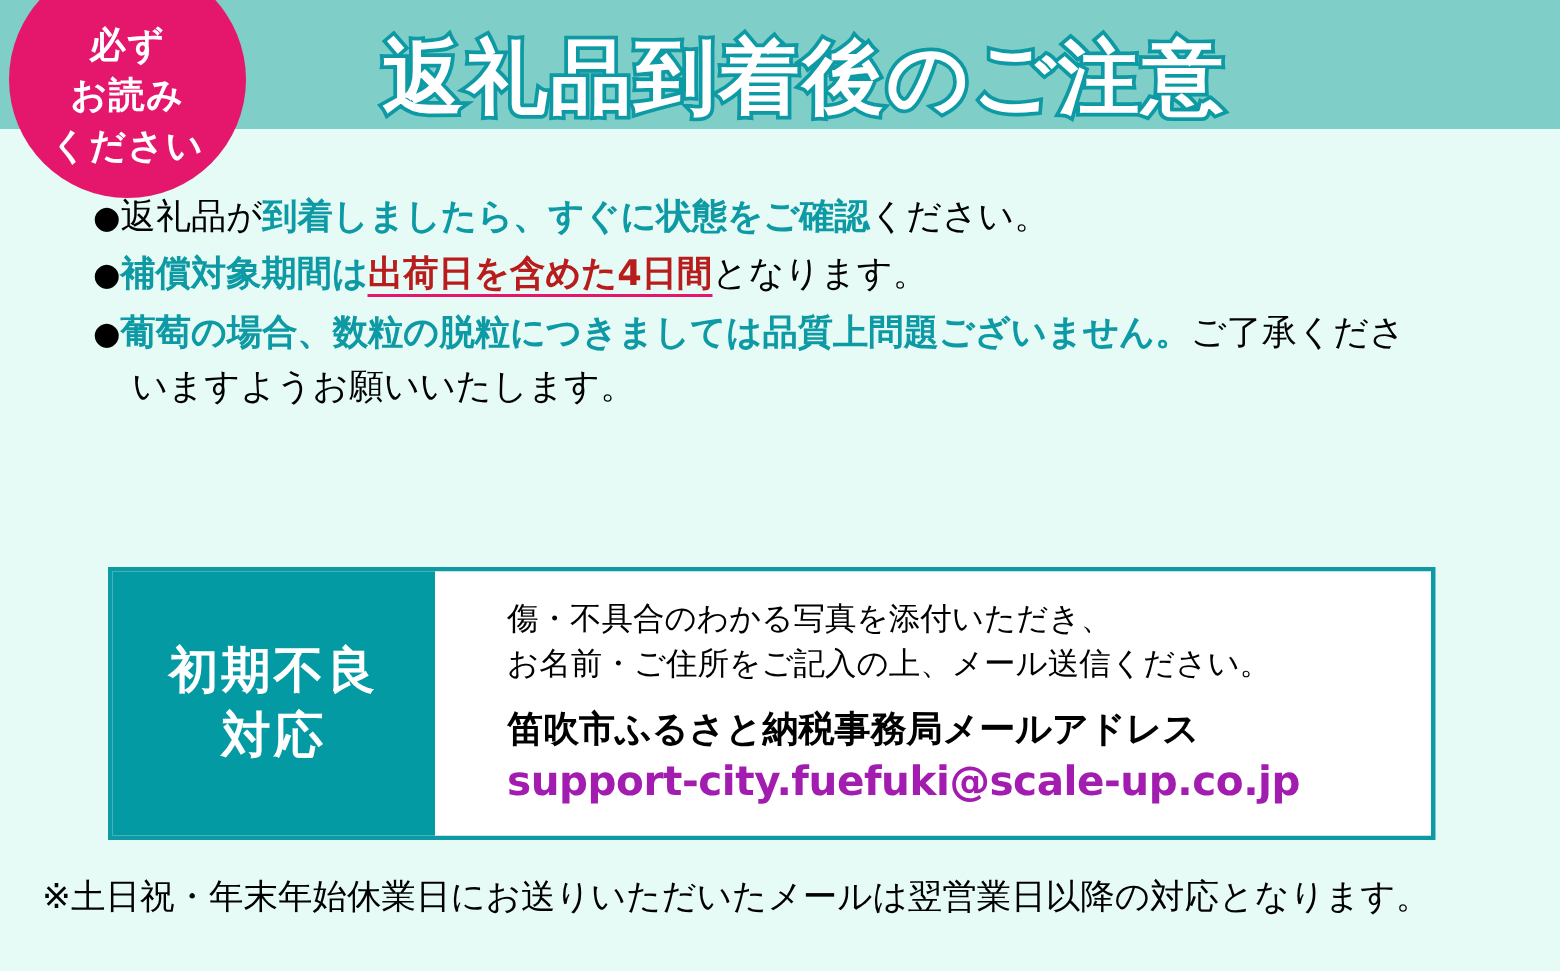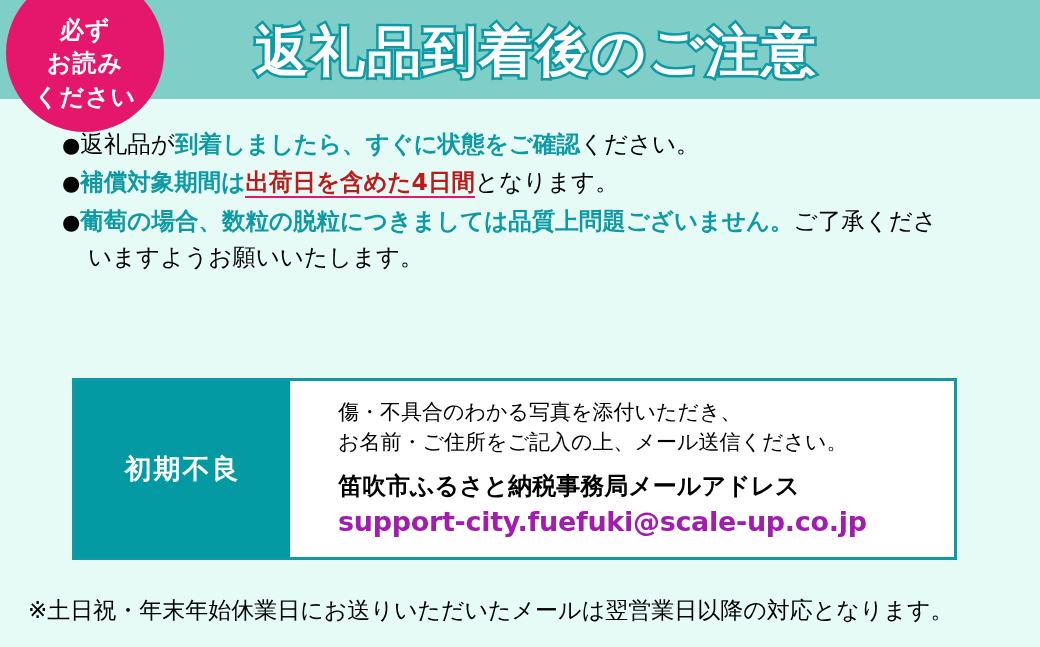--- a/index.html
+++ b/index.html
@@ -14,21 +14,21 @@
     overflow: hidden;
     position: relative;
   }
 
   
   .header-banner {
     position: absolute;
     left: 0;
     top: 0;
     width: 1040px;
-    height: 99px;
+    height: 86px;
     background: #7fcec7;
   }
   .header-title {
     position: absolute;
     left: 255px;
     top: 20px;
     font-size: 54px;
     font-weight: bold;
     color: #ffffff;
     letter-spacing: 2px;
@@ -110,21 +110,21 @@
     width: 215px;
     background: #039aa3;
     color: #ffffff;
     display: flex;
     flex-direction: column;
     align-items: center;
     justify-content: center;
     flex-shrink: 0;
   }
   .response-label-line {
-    font-size: 27px;
+    font-size: 33px;
     font-weight: bold;
     line-height: 1.3;
     letter-spacing: 2px;
     white-space: nowrap;
   }
   .response-content {
     flex: 1;
     background: #ffffff;
     padding: 16px 0 0 48px;
     box-sizing: border-box;
@@ -149,21 +149,21 @@
     font-weight: bold;
     line-height: 1.35;
     letter-spacing: -0.3px;
     white-space: nowrap;
   }
 
   
   .footer-note {
     position: absolute;
     left: 28px;
-    top: 594px;
+    top: 582px;
     font-size: 23px;
     color: #000000;
     line-height: 1.4;
     white-space: nowrap;
   }
 </style>
 </head>
 <body>
 
 <div class="header-banner">
@@ -185,20 +185,21 @@
     </div>
     <div class="notice-item">
       <div><span class="bullet-dot">●</span><span class="t-teal">葡萄の場合、数粒の脱粒につきましては品質上問題ございません。</span><span class="t-black">ご了承くださ</span></div>
       <div class="cont"><span class="t-black">いますようお願いいたします。</span></div>
     </div>
   </div>
 
 <div class="response-box">
   <div class="response-label">
     <div class="response-label-line">初期不良</div>
+    <div class="response-label-line">対応</div>
   </div>
   <div class="response-content">
     <div class="resp-plain">傷・不具合のわかる写真を添付いただき、</div>
     <div class="resp-plain">お名前・ご住所をご記入の上、メール送信ください。</div>
     <div class="resp-teal">笛吹市ふるさと納税事務局メールアドレス</div>
     <div class="resp-email">support-city.fuefuki@scale-up.co.jp</div>
   </div>
 </div>
 
 <div class="footer-note">※土日祝・年末年始休業日にお送りいただいたメールは翌営業日以降の対応となります。</div>

